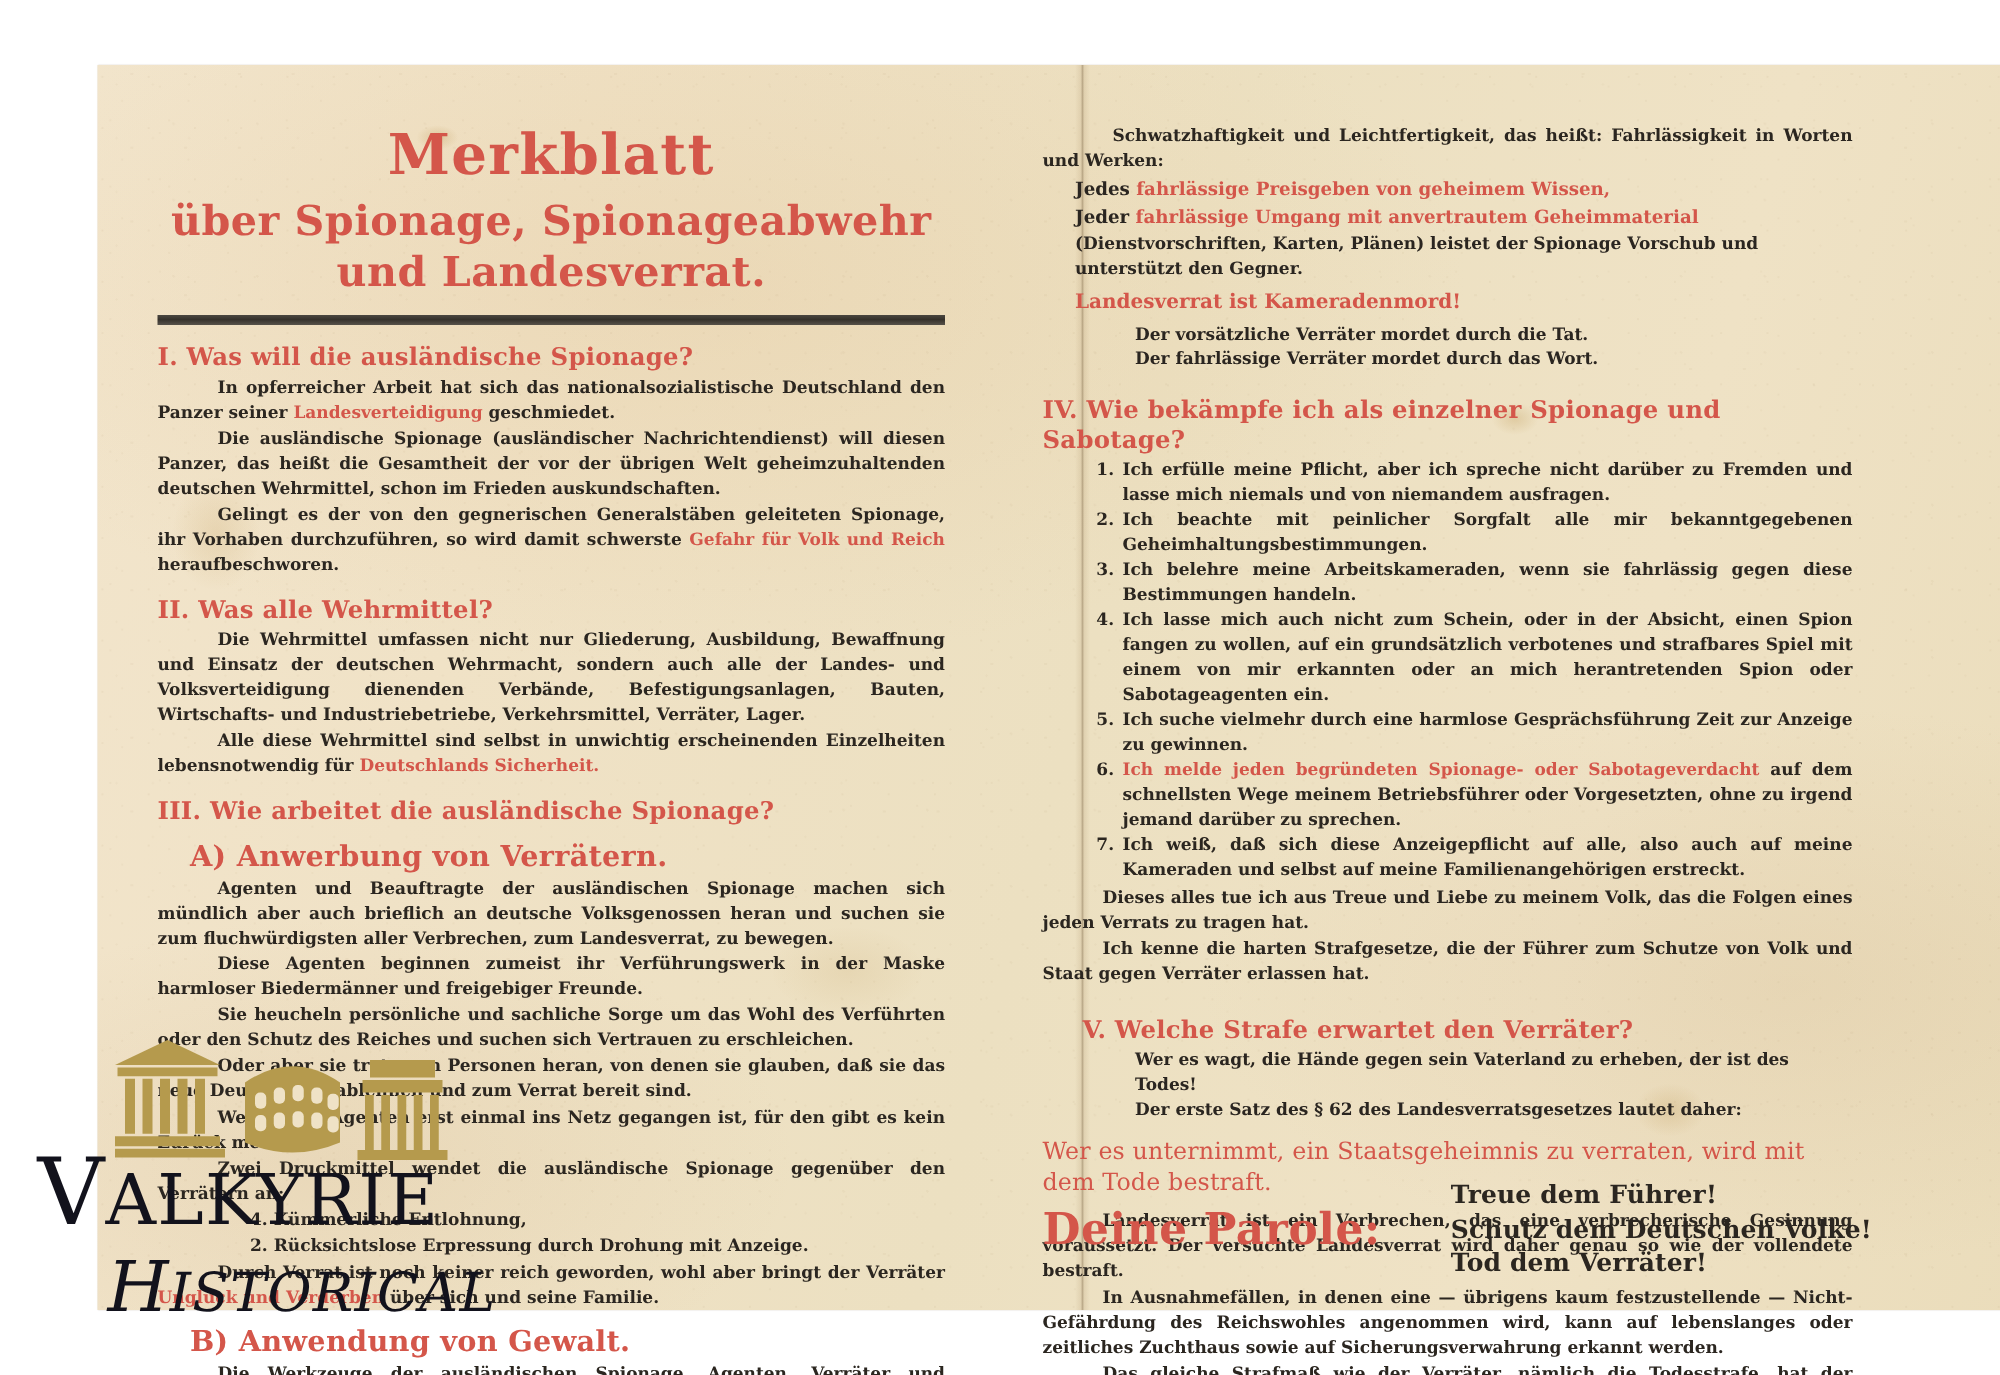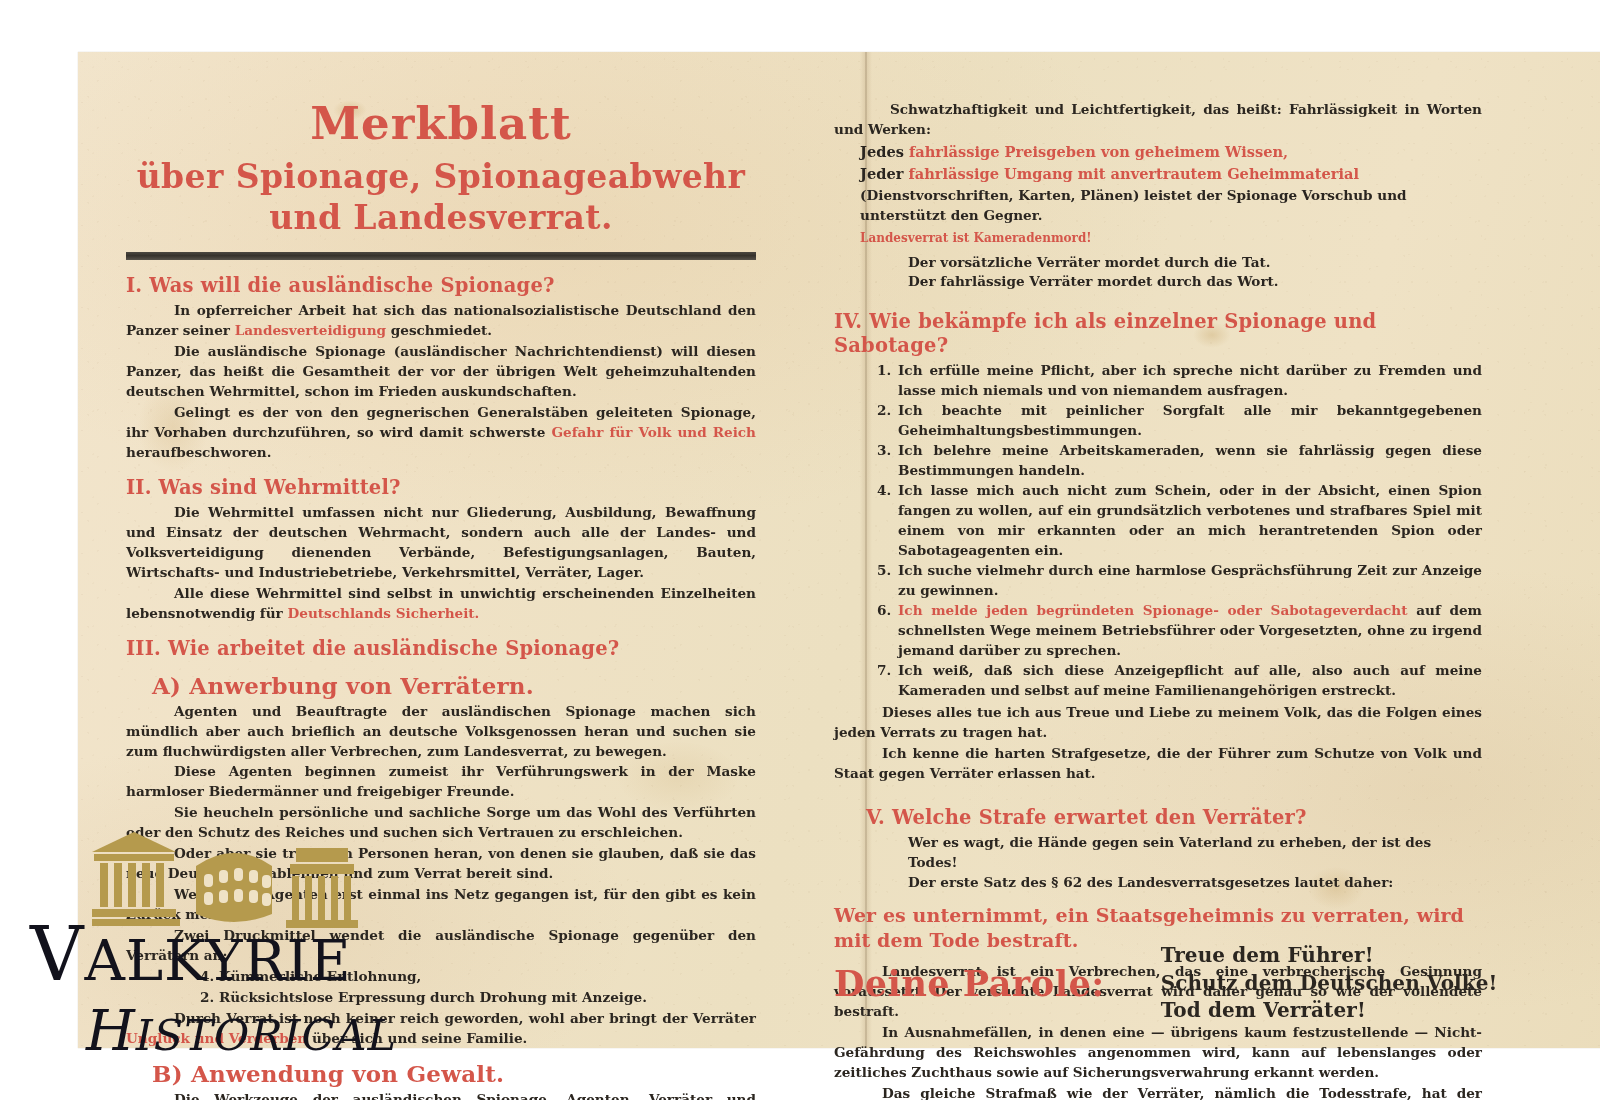--- a/index.html
+++ b/index.html
@@ -139,21 +139,21 @@
     margin: 1px 0 1px 0;
     padding-left: 74px;
     font-size: 13.6px;
     line-height: 1.47;
     font-weight: 600;
   }
 
   .bigred {
     color: #d4564a;
     font-size: 19px;
-    font-weight: 700;
+    font-weight: 400;
     line-height: 1.34;
     margin: 10px 0 8px 0;
   }
   .indent-line {
     font-size: 14.6px;
     font-weight: 700;
     line-height: 1.5;
     margin-left: 26px;
   }
   .indent-line .rd { font-weight: 700; }
@@ -255,21 +255,21 @@
 
     <h2 class="sec fraktur">I. Was will die ausländische Spionage?</h2>
     <p class="para"><span>In opferreicher Arbeit hat sich das nationalsozialistische Deutschland den Panzer seiner</span>
       <span class="rd">Landesverteidigung</span>
       <span>geschmiedet.</span></p>
     <p class="para">Die ausländische Spionage (ausländischer Nachrichtendienst) will diesen Panzer, das heißt die Gesamtheit der vor der übrigen Welt geheimzuhaltenden deutschen Wehrmittel, schon im Frieden auskundschaften.</p>
     <p class="para"><span>Gelingt es der von den gegnerischen Generalstäben geleiteten Spionage, ihr Vorhaben durchzuführen, so wird damit schwerste</span>
       <span class="rd">Gefahr für Volk und Reich</span>
       <span>heraufbeschworen.</span></p>
 
-    <h2 class="sec fraktur">II. Was sind Wehrmittel?</h2>
+    <h2 class="sec fraktur">II. Was alle Wehrmittel?</h2>
     <p class="para">Die Wehrmittel umfassen nicht nur Gliederung, Ausbildung, Bewaffnung und Einsatz der deutschen Wehrmacht, sondern auch alle der Landes- und Volksverteidigung dienenden Verbände, Befestigungsanlagen, Bauten, Wirtschafts- und Industriebetriebe, Verkehrsmittel, Verräter, Lager.</p>
     <p class="para"><span>Alle diese Wehrmittel sind selbst in unwichtig erscheinenden Einzelheiten lebensnotwendig für</span>
       <span class="rd">Deutschlands Sicherheit.</span></p>
 
     <h2 class="sec fraktur">III. Wie arbeitet die ausländische Spionage?</h2>
 
     <h3 class="sub fraktur">A) Anwerbung von Verrätern.</h3>
     <p class="para">Agenten und Beauftragte der ausländischen Spionage machen sich mündlich aber auch brieflich an deutsche Volksgenossen heran und suchen sie zum fluchwürdigsten aller Verbrechen, zum Landesverrat, zu bewegen.</p>
     <p class="para">Diese Agenten beginnen zumeist ihr Verführungswerk in der Maske harmloser Biedermänner und freigebiger Freunde.</p>
     <p class="para">Sie heucheln persönliche und sachliche Sorge um das Wohl des Verführten oder den Schutz des Reiches und suchen sich Vertrauen zu erschleichen.</p>
@@ -293,21 +293,21 @@
 
     <div class="indent-line">
       <span>Jedes</span>
       <span class="rd">fahrlässige Preisgeben von geheimem Wissen,</span>
     </div>
     <div class="indent-line">
       <span>Jeder</span>
       <span class="rd">fahrlässige Umgang mit anvertrautem Geheimmaterial</span>
     </div>
     <div class="indent-line" style="font-size:13.6px;font-weight:600;">(Dienstvorschriften, Karten, Plänen) leistet der Spionage Vorschub und unterstützt den Gegner.</div>
-    <div class="indent-line rd" style="font-size:12px;margin-top:3px;">Landesverrat ist Kameradenmord!</div>
+    <div class="indent-line rd" style="font-size:16px;margin-top:3px;">Landesverrat ist Kameradenmord!</div>
 
     <div class="small-indent" style="margin-top:6px;">Der vorsätzliche Verräter mordet durch die Tat.</div>
     <div class="small-indent">Der fahrlässige Verräter mordet durch das Wort.</div>
 
     <h2 class="sec fraktur" style="margin-top:18px;">IV. Wie bekämpfe ich als einzelner Spionage und Sabotage?</h2>
 
     <ol class="numlist">
       <li>Ich erfülle meine Pflicht, aber ich spreche nicht darüber zu Fremden und lasse mich niemals und von niemandem ausfragen.</li>
       <li>Ich beachte mit peinlicher Sorgfalt alle mir bekanntgegebenen Geheimhaltungsbestimmungen.</li>
       <li>Ich belehre meine Arbeitskameraden, wenn sie fahrlässig gegen diese Bestimmungen handeln.</li>

